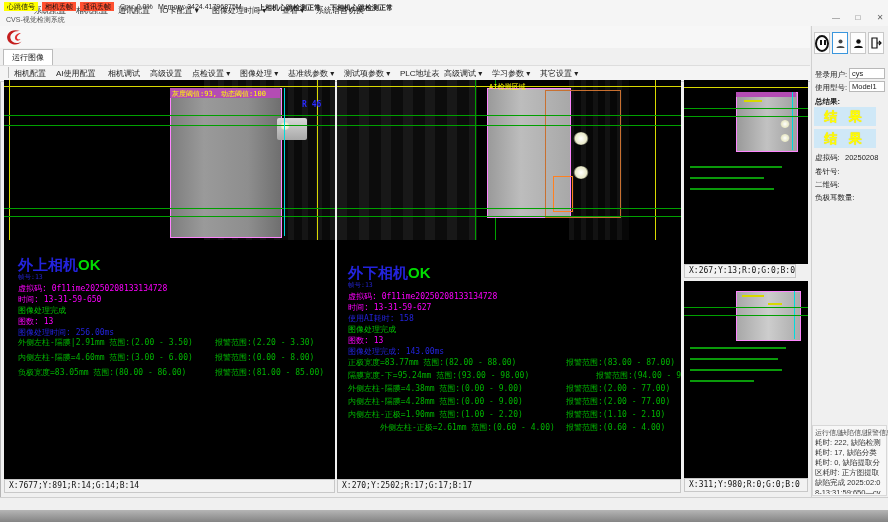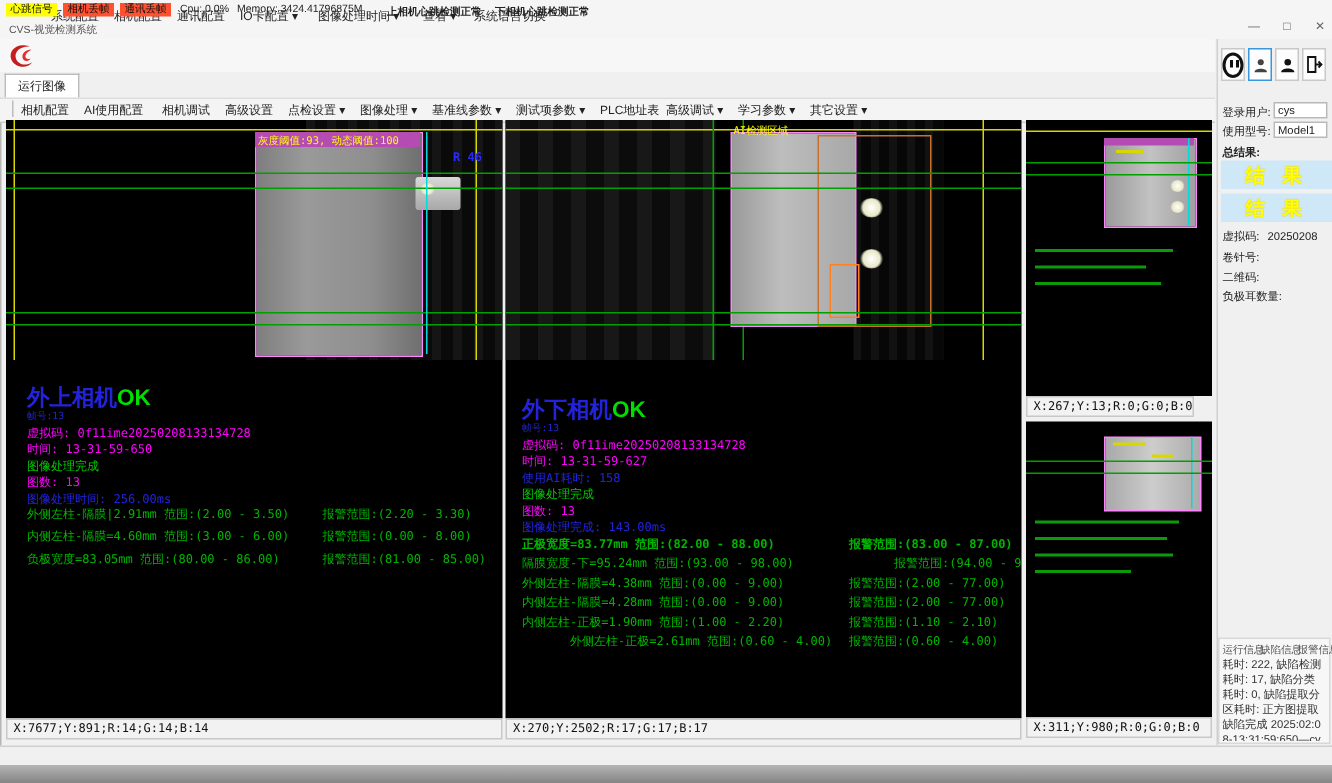--- a/index.html
+++ b/index.html
@@ -32,21 +32,21 @@
   .green{color:#00c800;font-size:8px;}
   .blue{color:#2323dd;font-size:8px;}
   .mrow span{position:absolute;font-size:8px;color:#00b400;white-space:nowrap;font-family:"DejaVu Sans Mono",monospace;}
   .grow{position:absolute;height:2px;background:#0a9a0a;}
   .panel{left:811px;top:26px;width:77px;height:471px;background:#f0f0f0;border-left:1px solid #d0d0d0;box-sizing:border-box;}
   .pbtn{top:6px;width:16px;height:22px;background:#fdfdfd;border:1px solid #c8c8c8;box-sizing:border-box;
         display:flex;align-items:center;justify-content:center;}
   .plabel{font-size:7.5px;color:#222;white-space:nowrap;}
   .pinput{background:#fff;border:1px solid #b8b8b8;box-sizing:border-box;font-size:7.5px;color:#222;
           line-height:10px;padding-left:2px;}
-  .resultbox{left:3px;width:74px;height:19px;background:#cfe8f7;color:#ffff00;font-weight:bold;
+  .resultbox{left:3px;width:62px;height:19px;background:#cfe8f7;color:#ffff00;font-weight:bold;
              font-size:13px;text-align:center;line-height:19px;letter-spacing:4px;text-shadow:0 0 1px #e0c000;}
   .infotab{font-size:7px;color:#555;white-space:nowrap;}
   .logtext{font-size:7.5px;color:#333;line-height:10px;word-break:break-all;}
   .statusbar{left:0;top:497px;width:888px;height:13px;background:#f0f0f0;border-top:1px solid #cfcfcf;box-sizing:border-box;}
   .badge{top:2px;height:9px;font-size:7px;line-height:9px;padding:0 3px;color:#111;}
   .sbtext{top:3px;font-size:7px;color:#222;white-space:nowrap;}
   .bottomedge{left:0;top:510px;width:888px;height:12px;background:linear-gradient(#b5b5b5,#848484);}
   .pausecirc{width:13px;height:13px;border:2px solid #111;border-radius:50%;position:relative;}
   .pausecirc i{position:absolute;top:3px;width:2px;height:5px;background:#111;}
   .weld{position:absolute;background:radial-gradient(circle,#ffffff 0%,#e8e8c8 55%,rgba(0,0,0,0) 75%);border-radius:50%;}
@@ -165,21 +165,21 @@
       <span>外下相机</span><span class="camok">OK</span>
     </div>
     <div class="ovl" style="left:11px;top:201px;font-size:6.5px;color:#2323cc;">帧号:13</div>
     <div class="ovl magenta" style="left:11px;top:211px;">虚拟码: 0f11ime20250208133134728</div>
     <div class="ovl magenta" style="left:11px;top:222px;">时间: 13-31-59-627</div>
     <div class="ovl blue" style="left:11px;top:233px;">使用AI耗时: 158</div>
     <div class="ovl green" style="left:11px;top:244px;">图像处理完成</div>
     <div class="ovl magenta" style="left:11px;top:255px;">图数: 13</div>
     <div class="ovl blue" style="left:11px;top:266px;">图像处理完成: 143.00ms</div>
 
-    <div class="abs mrow" style="left:11px;top:277px;width:330px;height:12px;font-weight:bold;">
+    <div class="abs mrow" style="left:11px;top:277px;width:330px;height:12px;">
       <span style="left:0;">正极宽度=83.77mm 范围:(82.00 - 88.00)</span>
       <span style="left:218px;">报警范围:(83.00 - 87.00)</span>
     </div>
     <div class="abs mrow" style="left:11px;top:290px;width:330px;height:12px;">
       <span style="left:0;">隔膜宽度-下=95.24mm 范围:(93.00 - 98.00)</span>
       <span style="left:228px;margin-left:20px;">报警范围:(94.00 - 97.00)</span>
     </div>
     <div class="abs mrow" style="left:11px;top:303px;width:330px;height:12px;">
       <span style="left:0;">外侧左柱-隔膜=4.38mm 范围:(0.00 - 9.00)</span>
       <span style="left:218px;">报警范围:(2.00 - 77.00)</span>

